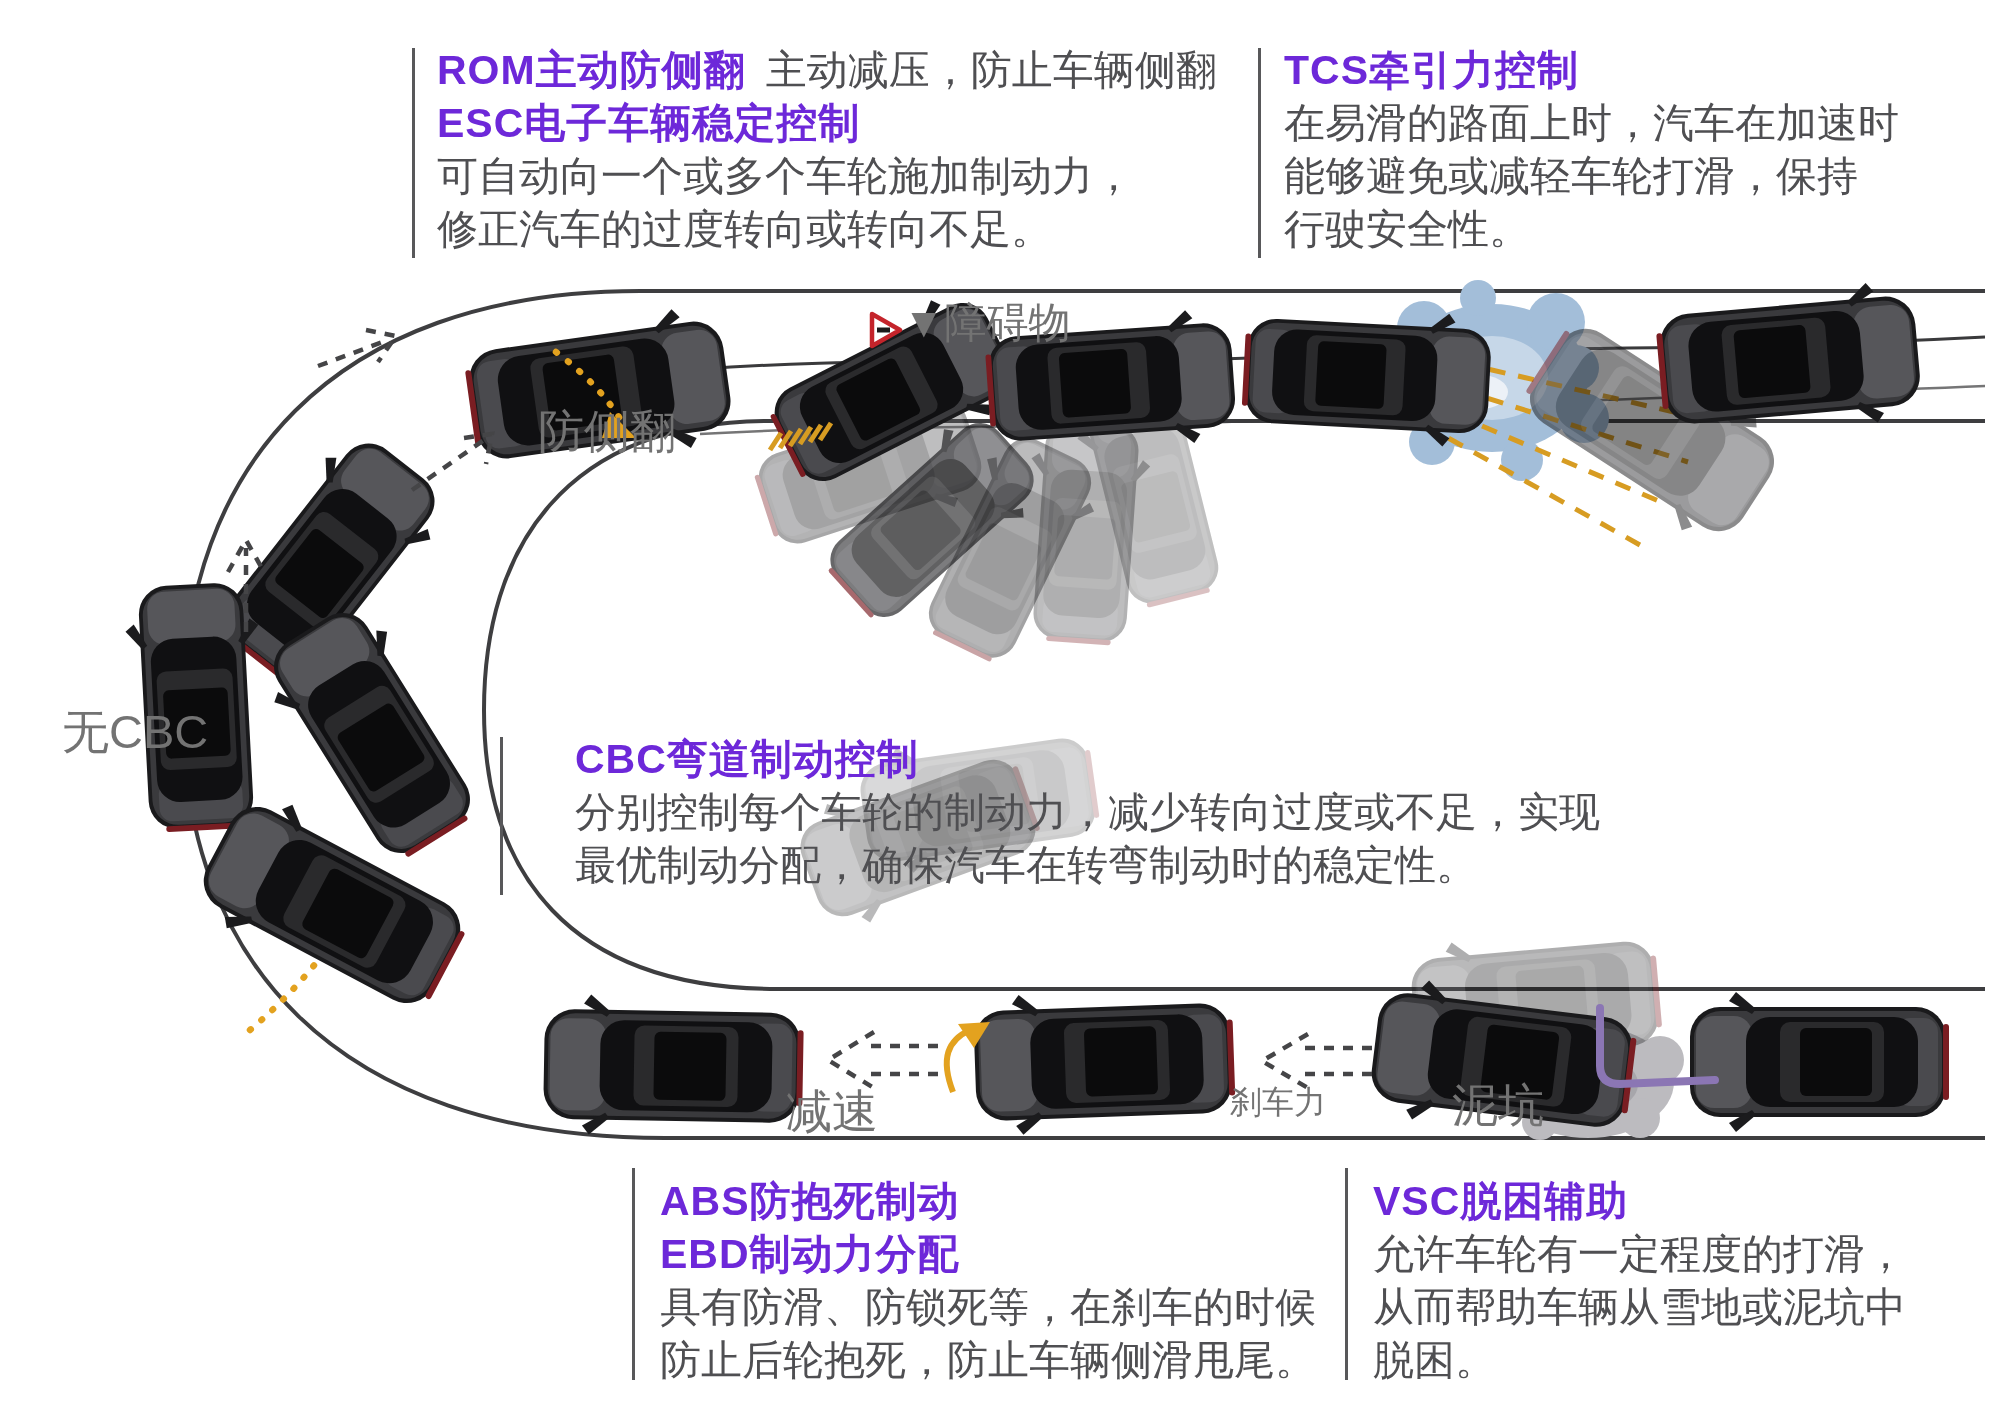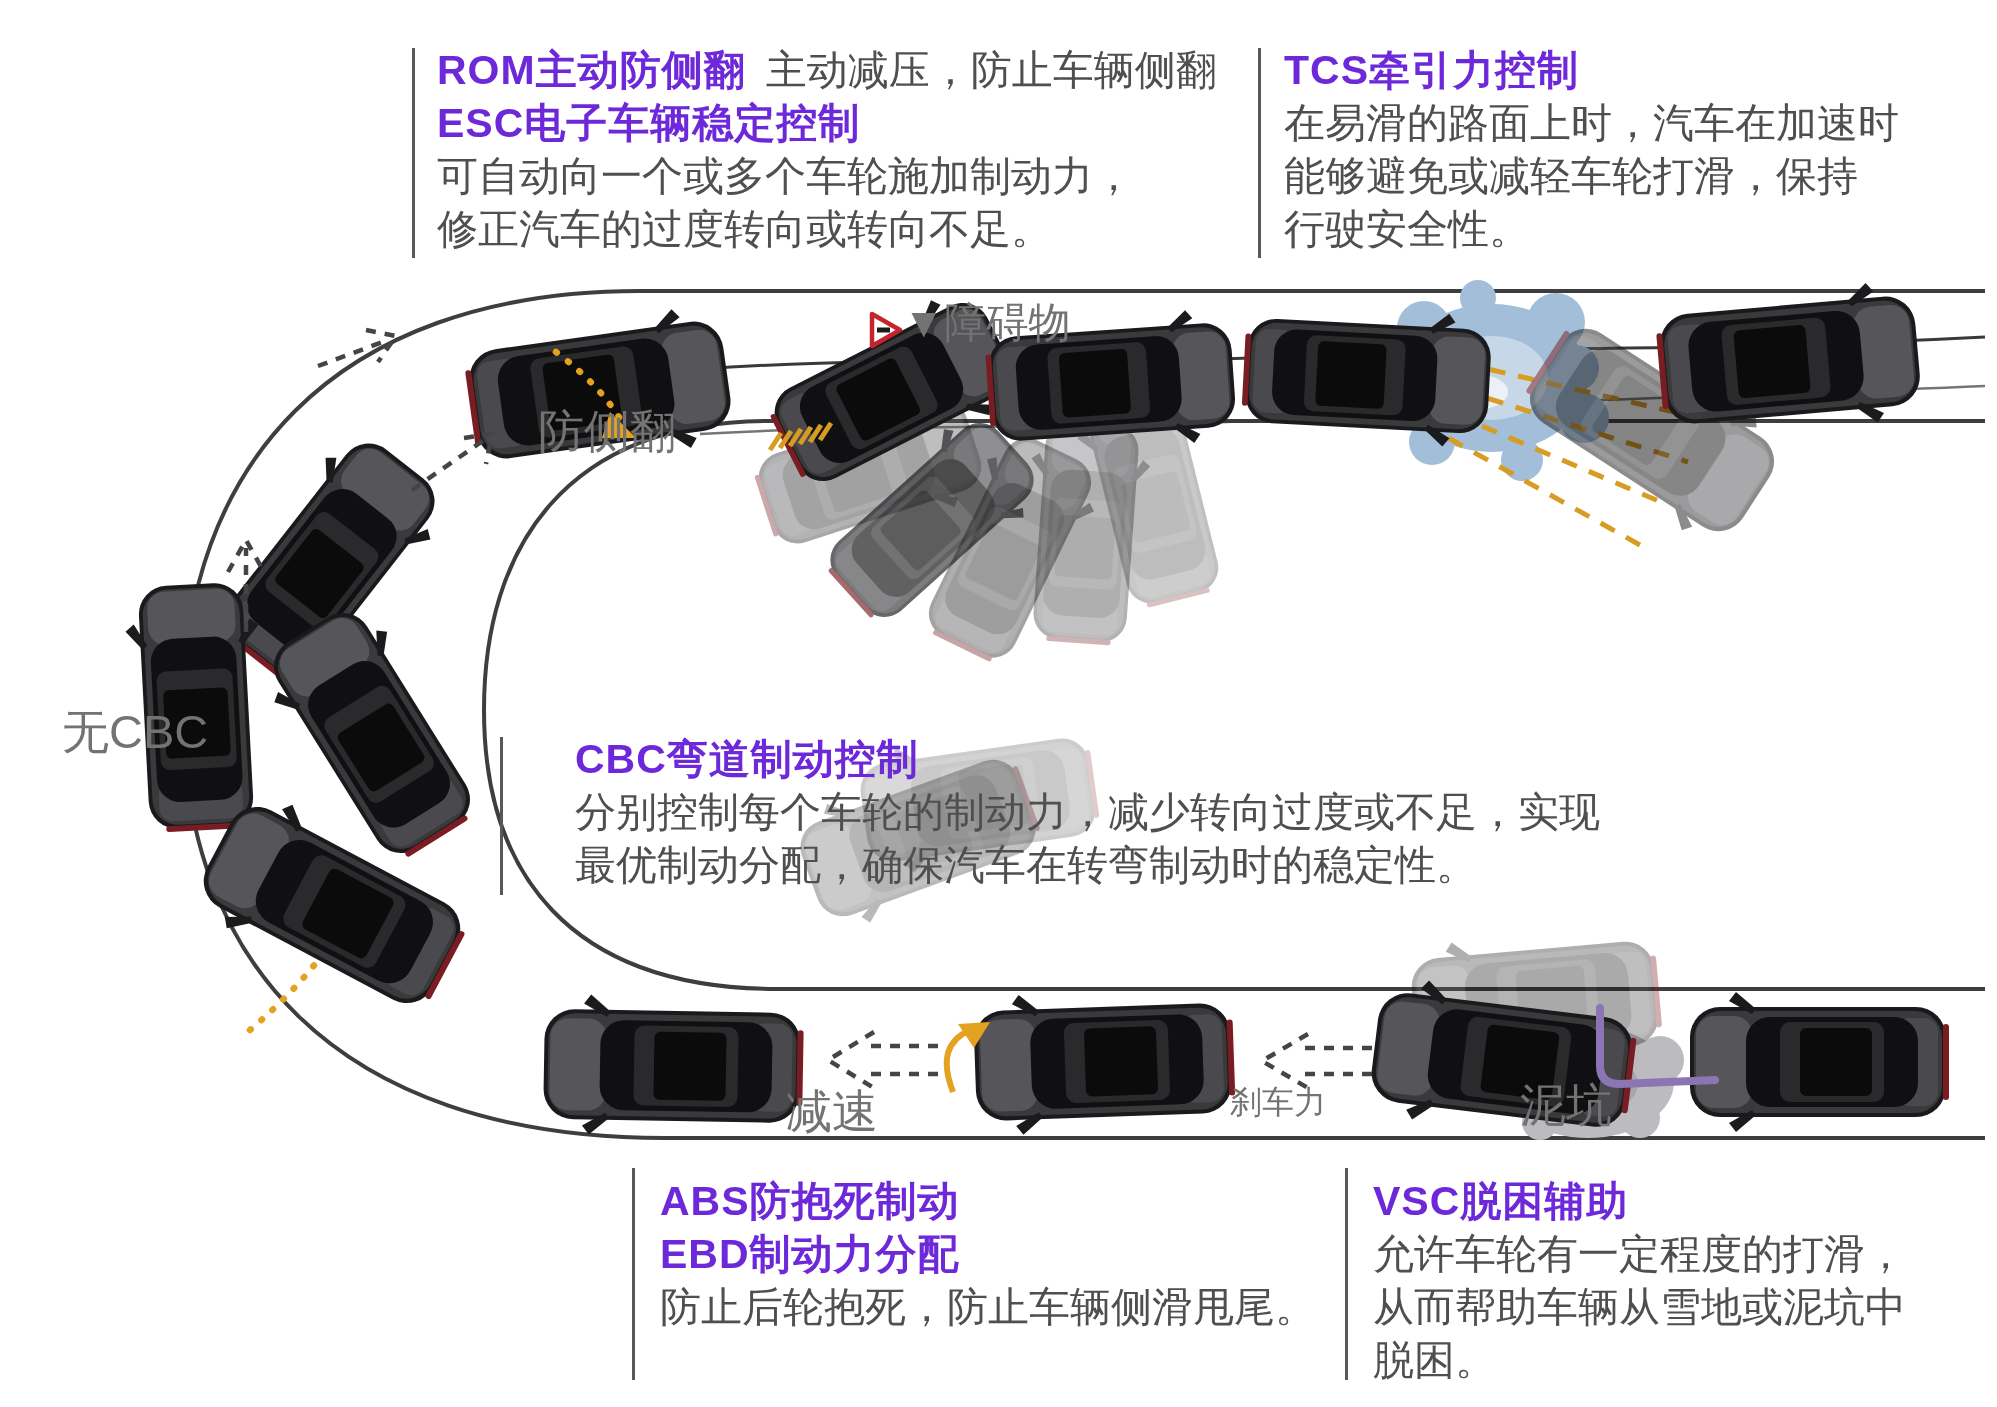--- a/index.html
+++ b/index.html
@@ -128,21 +128,21 @@
     <path d="M872 346 L872 314 L900 330 Z" fill="#ffffff" stroke="#c4242b" stroke-width="4.5" stroke-linejoin="round"></path>
     <path d="M877 330 H890" stroke="#1a1a1a" stroke-width="5"></path>
   </g>
 </svg>
 
 <div class="label" style="left:903px;top:302px;font-size:42px;"><span>▼</span><span>障碍物</span></div>
 <div class="label" style="left:538px;top:408px;font-size:46px;">防侧翻</div>
 <div class="label" style="left:62px;top:708px;font-size:47px;">无CBC</div>
 <div class="label" style="left:786px;top:1088px;font-size:46px;">减速</div>
 <div class="label" style="left:1230px;top:1086px;font-size:32px;">刹车力</div>
-<div class="label" style="left:1520px;top:1082px;font-size:46px;">泥坑</div>
+<div class="label" style="left:1452px;top:1082px;font-size:46px;">泥坑</div>
 
 <div class="vbar" style="left:412px;top:48px;height:210px;"></div>
 <div class="tblock" style="left:437px;top:44px;">
   <div><span class="bold">ROM主动防侧翻</span><span class="rest">主动减压，防止车辆侧翻</span></div>
   <div class="bold">ESC电子车辆稳定控制</div>
   <div>可自动向一个或多个车轮施加制动力，</div>
   <div>修正汽车的过度转向或转向不足。</div>
 </div>
 
 <div class="vbar" style="left:1258px;top:48px;height:210px;"></div>
@@ -157,20 +157,21 @@
 <div class="tblock" style="left:527px;top:733px;margin-left:48px;">
   <div class="bold">CBC弯道制动控制</div>
   <div>分别控制每个车轮的制动力，减少转向过度或不足，实现</div>
   <div>最优制动分配，确保汽车在转弯制动时的稳定性。</div>
 </div>
 
 <div class="vbar" style="left:632px;top:1168px;height:212px;"></div>
 <div class="tblock" style="left:660px;top:1163px;margin-top:12px;">
   <div class="bold">ABS防抱死制动</div>
   <div class="bold">EBD制动力分配</div>
+  <div>具有防滑、防锁死等，在刹车的时候</div>
   <div>防止后轮抱死，防止车辆侧滑甩尾。</div>
 </div>
 
 <div class="vbar" style="left:1345px;top:1168px;height:212px;"></div>
 <div class="tblock" style="left:1373px;top:1163px;margin-top:12px;">
   <div class="bold">VSC脱困辅助</div>
   <div>允许车轮有一定程度的打滑，</div>
   <div>从而帮助车辆从雪地或泥坑中</div>
   <div>脱困。</div>
 </div>

